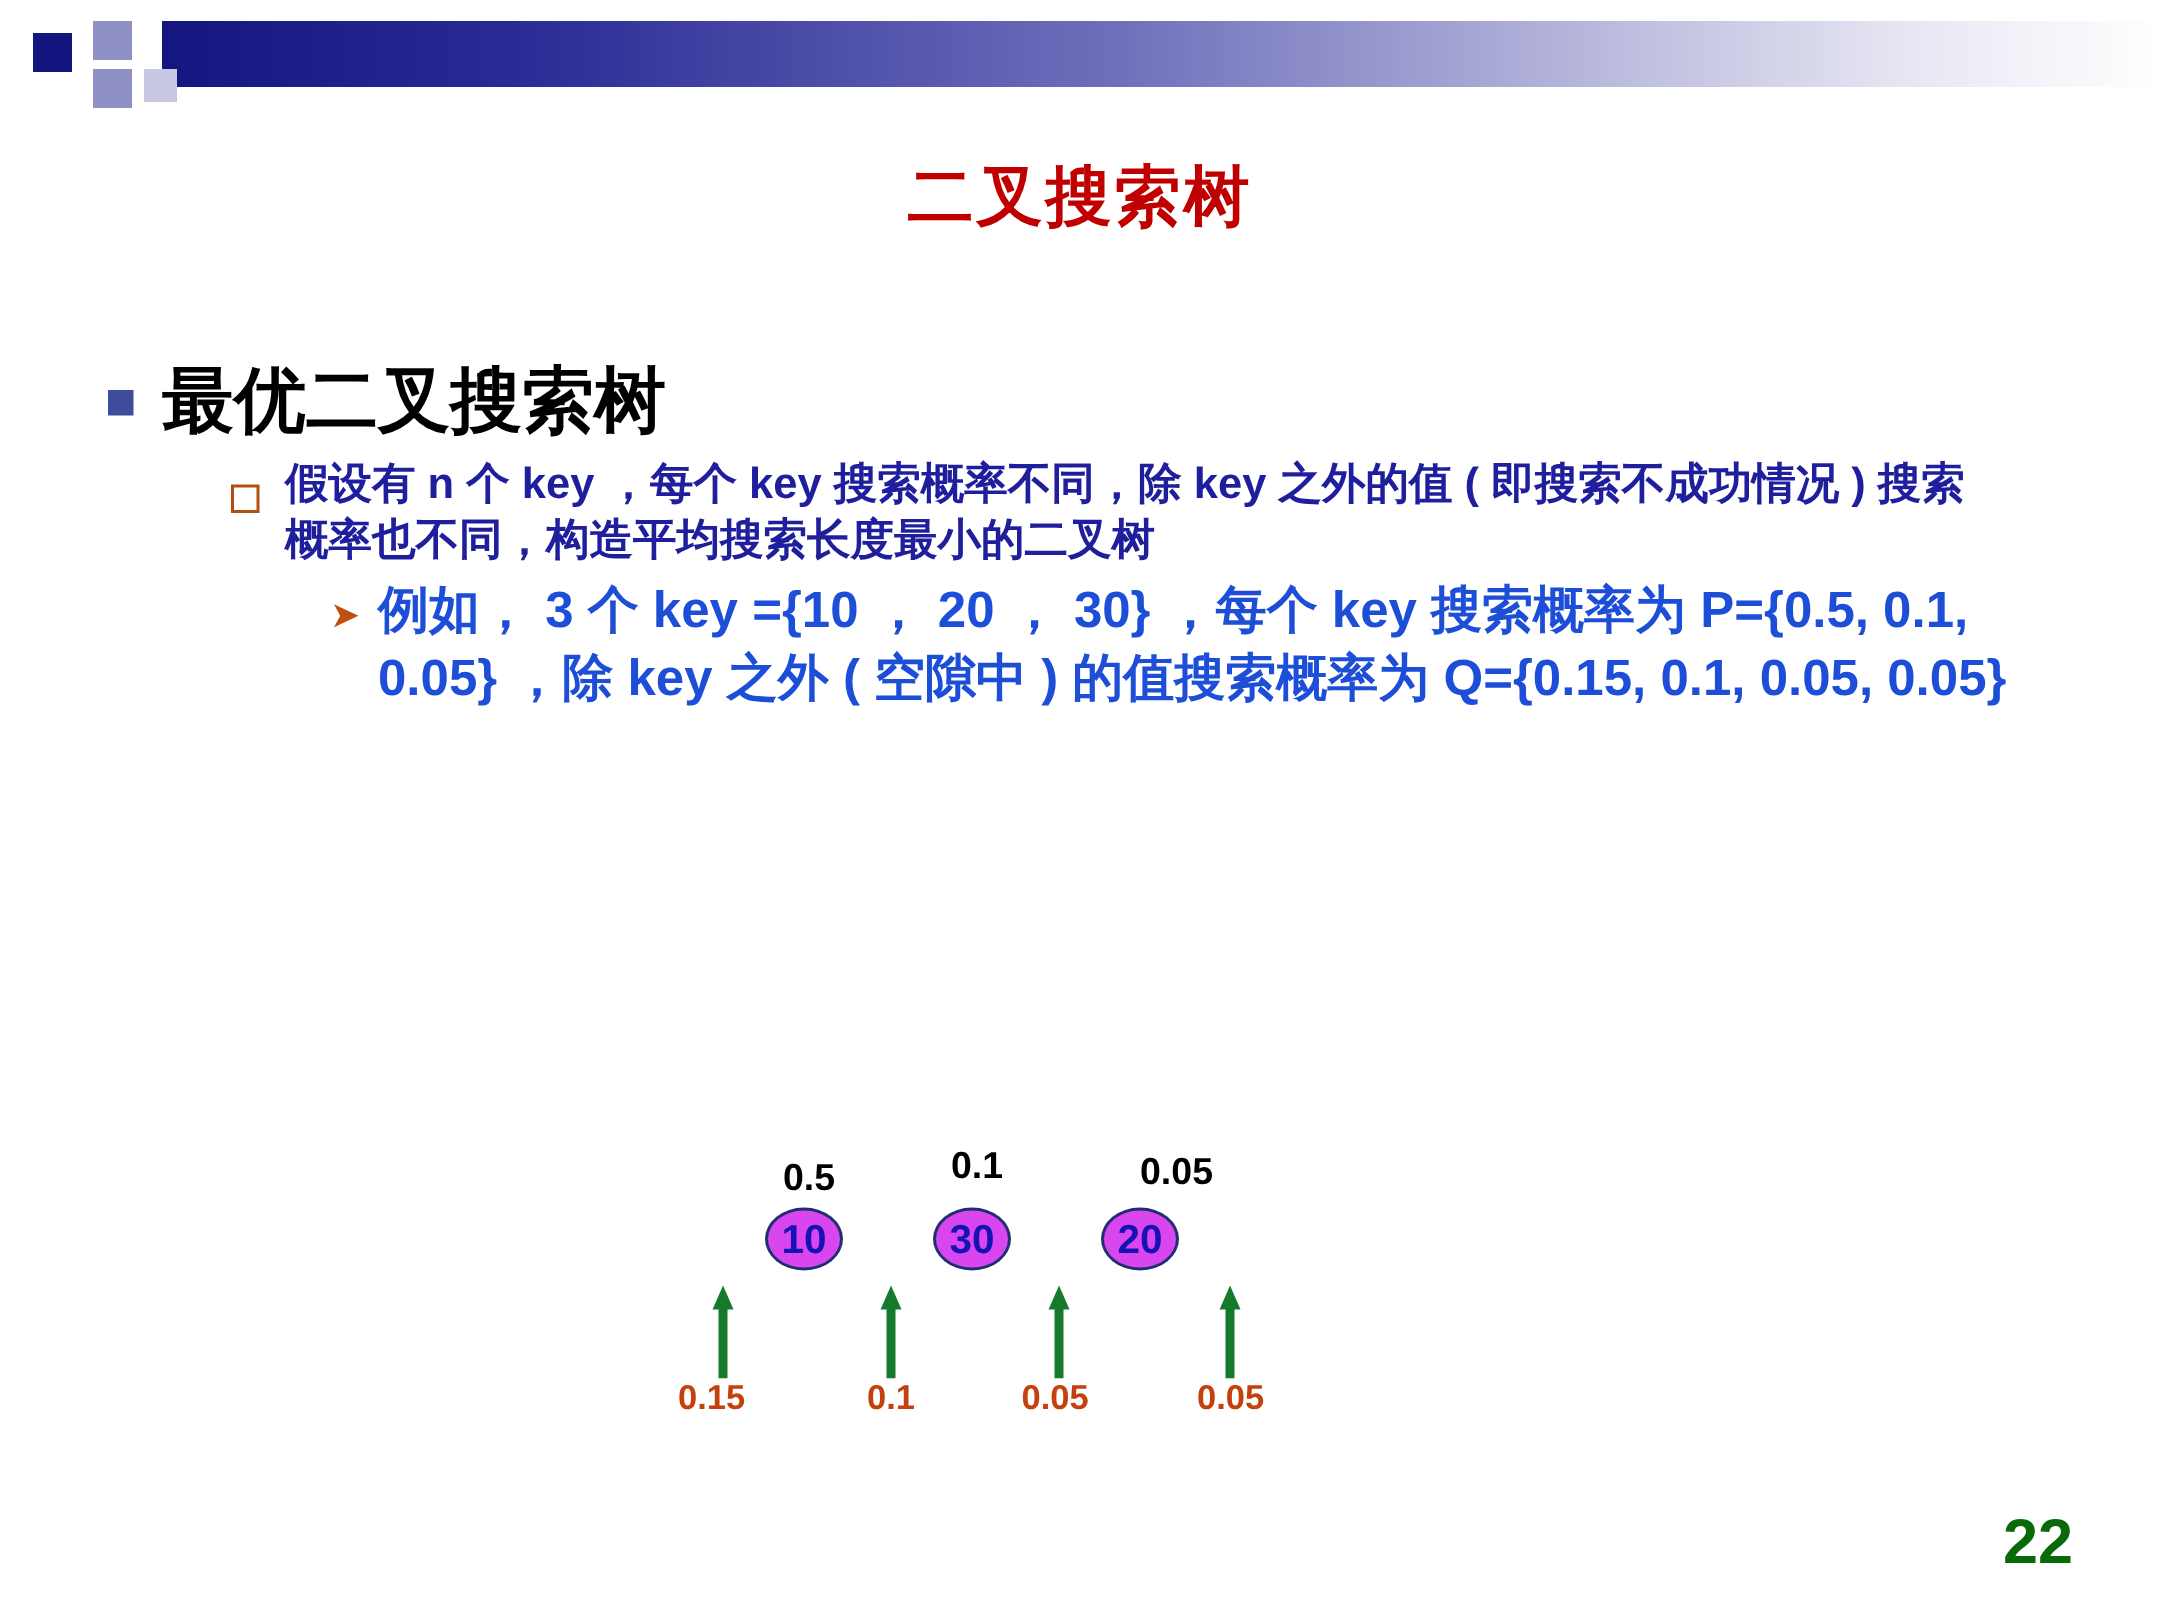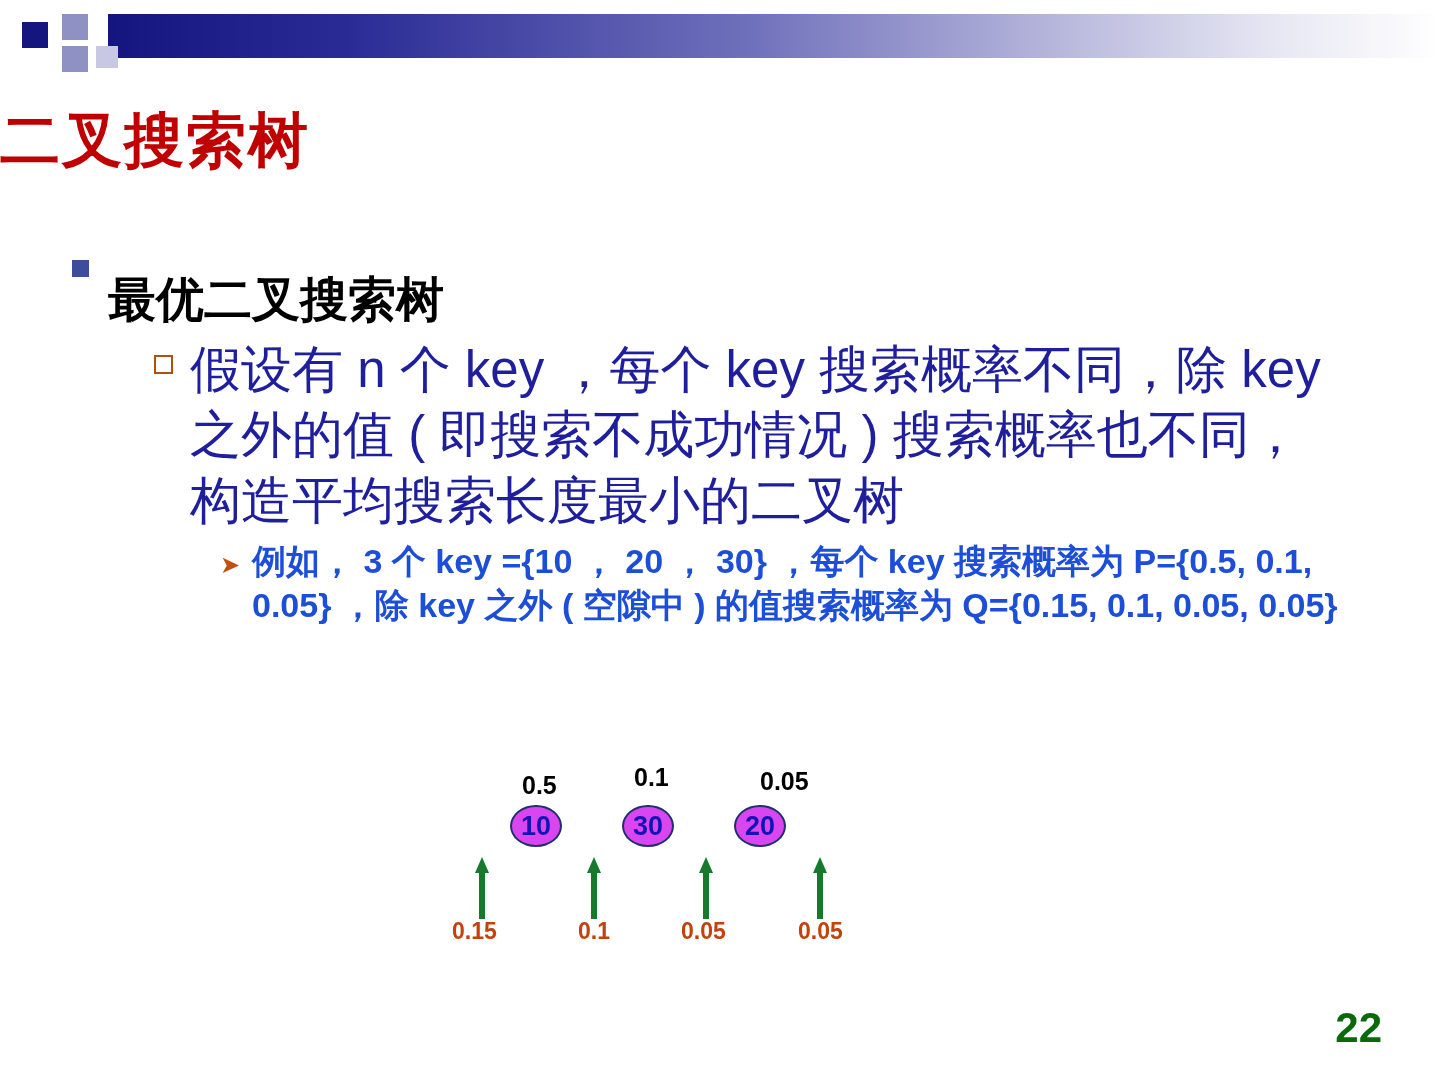--- a/index.html
+++ b/index.html
@@ -38,22 +38,23 @@
   .sq2 { left: 62px;  top: 14px; width: 26px; height: 26px; background: #8f90c4; }
   .sq3 { left: 62px;  top: 46px; width: 26px; height: 26px; background: #8f90c4; }
   .sq4 { left: 96px;  top: 46px; width: 22px; height: 22px; background: #c8c8e4; }
 
   
   .slide-title {
     position: absolute;
     left: 0;
     top: 108px;
     width: 1440px;
+    text-align: center;
     color: #c00000;
-    font-size: 60px;
+    font-size: 44px;
     font-weight: bold;
     letter-spacing: 2px;
     line-height: 1.1;
   }
 
   
   .body {
     position: absolute;
     left: 72px;
     top: 240px;
@@ -74,21 +75,20 @@
     display: block;
     width: 17px;
     height: 17px;
     background: #3d4c9b;
   }
   .lvl1 .text {
     color: #000000;
     font-size: 48px;
     font-weight: bold;
     line-height: 1.15;
-    margin-top: 32px;
   }
 
   .lvl2 {
     display: flex;
     align-items: flex-start;
     margin-top: 10px;
     margin-left: 82px;
   }
   .lvl2 .marker {
     width: 36px;
@@ -97,22 +97,22 @@
   }
   .lvl2 .marker i {
     display: block;
     width: 15px;
     height: 15px;
     border: 2px solid #b05010;
     background: #ffffff;
   }
   .lvl2 .text {
     color: #1f1f9e;
-    font-size: 51px;
-    font-weight: normal;
+    font-size: 29px;
+    font-weight: bold;
     line-height: 1.28;
     width: 1140px;
   }
 
   .lvl3 {
     display: flex;
     align-items: flex-start;
     margin-top: 6px;
     margin-left: 148px;
   }

